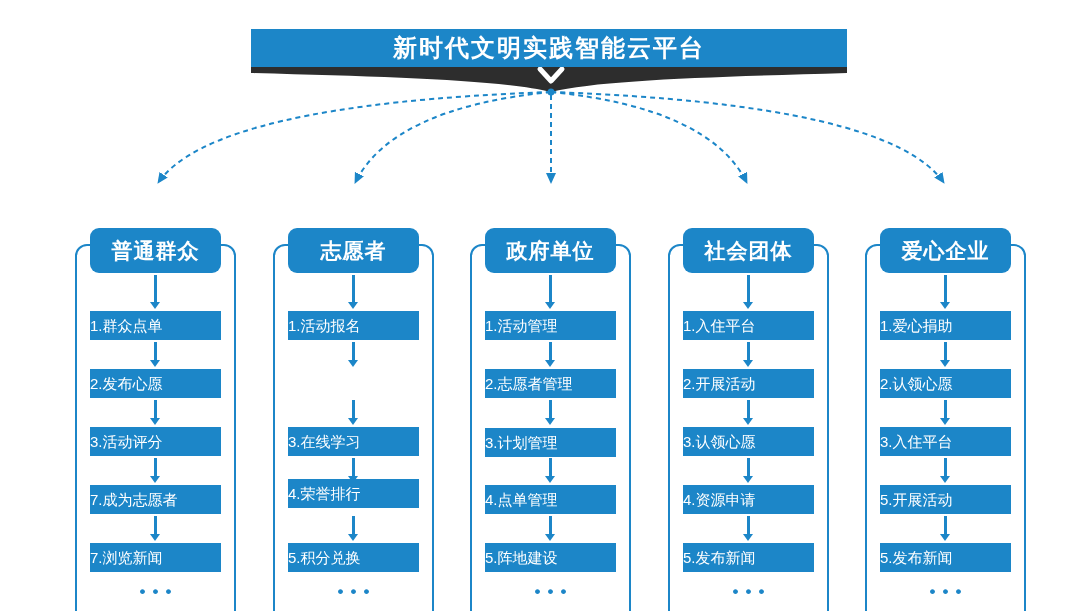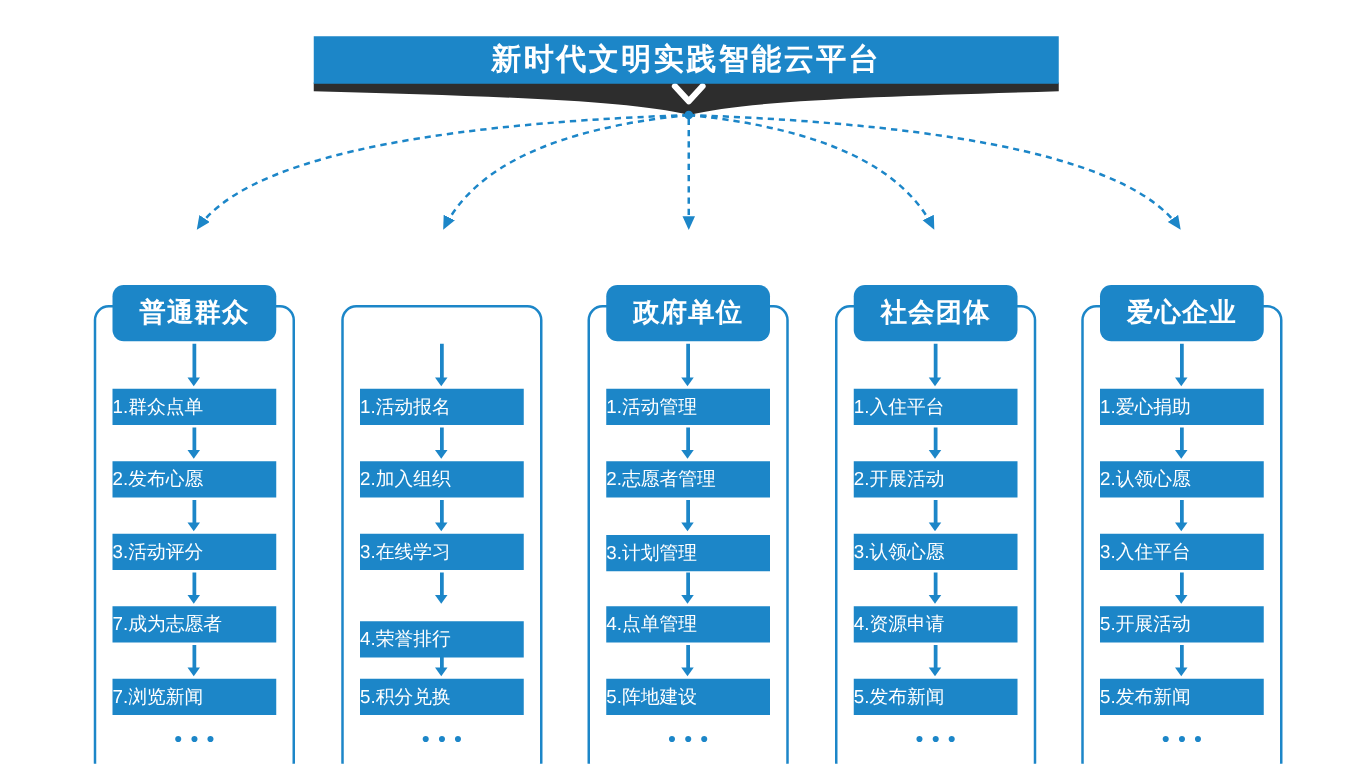--- a/index.html
+++ b/index.html
@@ -101,28 +101,28 @@
     <div class="step" style="top:199px">3.活动评分</div>
     <div class="varrow" style="top:230px"></div>
     <div class="step" style="top:257px">7.成为志愿者</div>
     <div class="varrow" style="top:288px"></div>
     <div class="step" style="top:315px">7.浏览新闻</div>
     <div class="dots">•••</div>
   </div>
 
   <div class="column" style="left:271px">
     <div class="col-border"></div>
+    <div class="col-header">志愿者</div>
     <div class="varrow long" style="top:47px"></div>
     <div class="step" style="top:83px">1.活动报名</div>
     <div class="varrow" style="top:114px"></div>
-    <div class="step" style="top:141px">2.加入组织</div>
     <div class="varrow" style="top:172px"></div>
     <div class="step" style="top:199px">3.在线学习</div>
     <div class="varrow" style="top:230px"></div>
-    <div class="step" style="top:269px">4.荣誉排行</div>
+    <div class="step" style="top:251px">4.荣誉排行</div>
     <div class="varrow" style="top:288px"></div>
     <div class="step" style="top:315px">5.积分兑换</div>
     <div class="dots">•••</div>
   </div>
 
   <div class="column" style="left:468px">
     <div class="col-border"></div>
     <div class="col-header">政府单位</div>
     <div class="varrow long" style="top:47px"></div>
     <div class="step" style="top:83px">1.活动管理</div>

